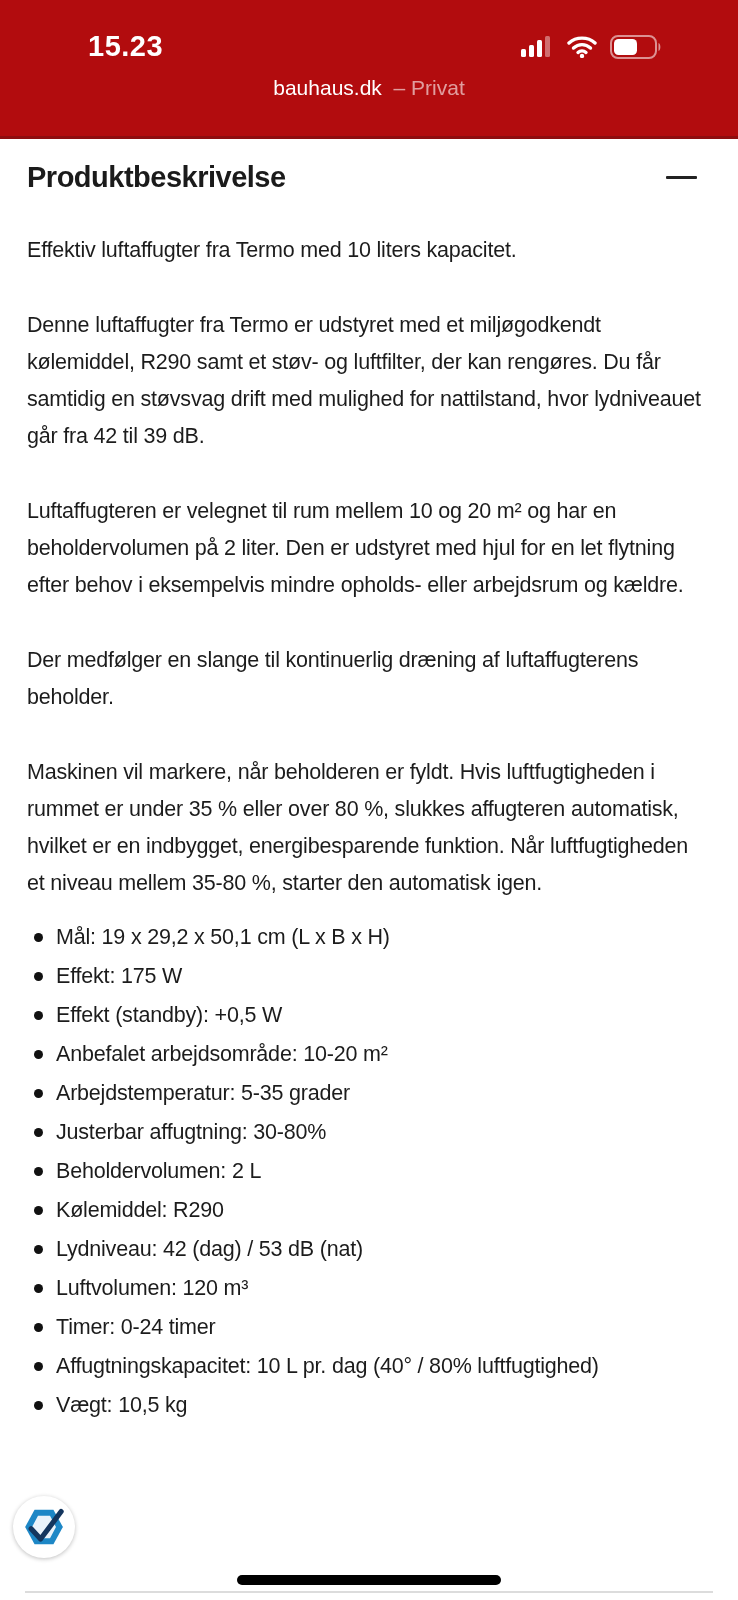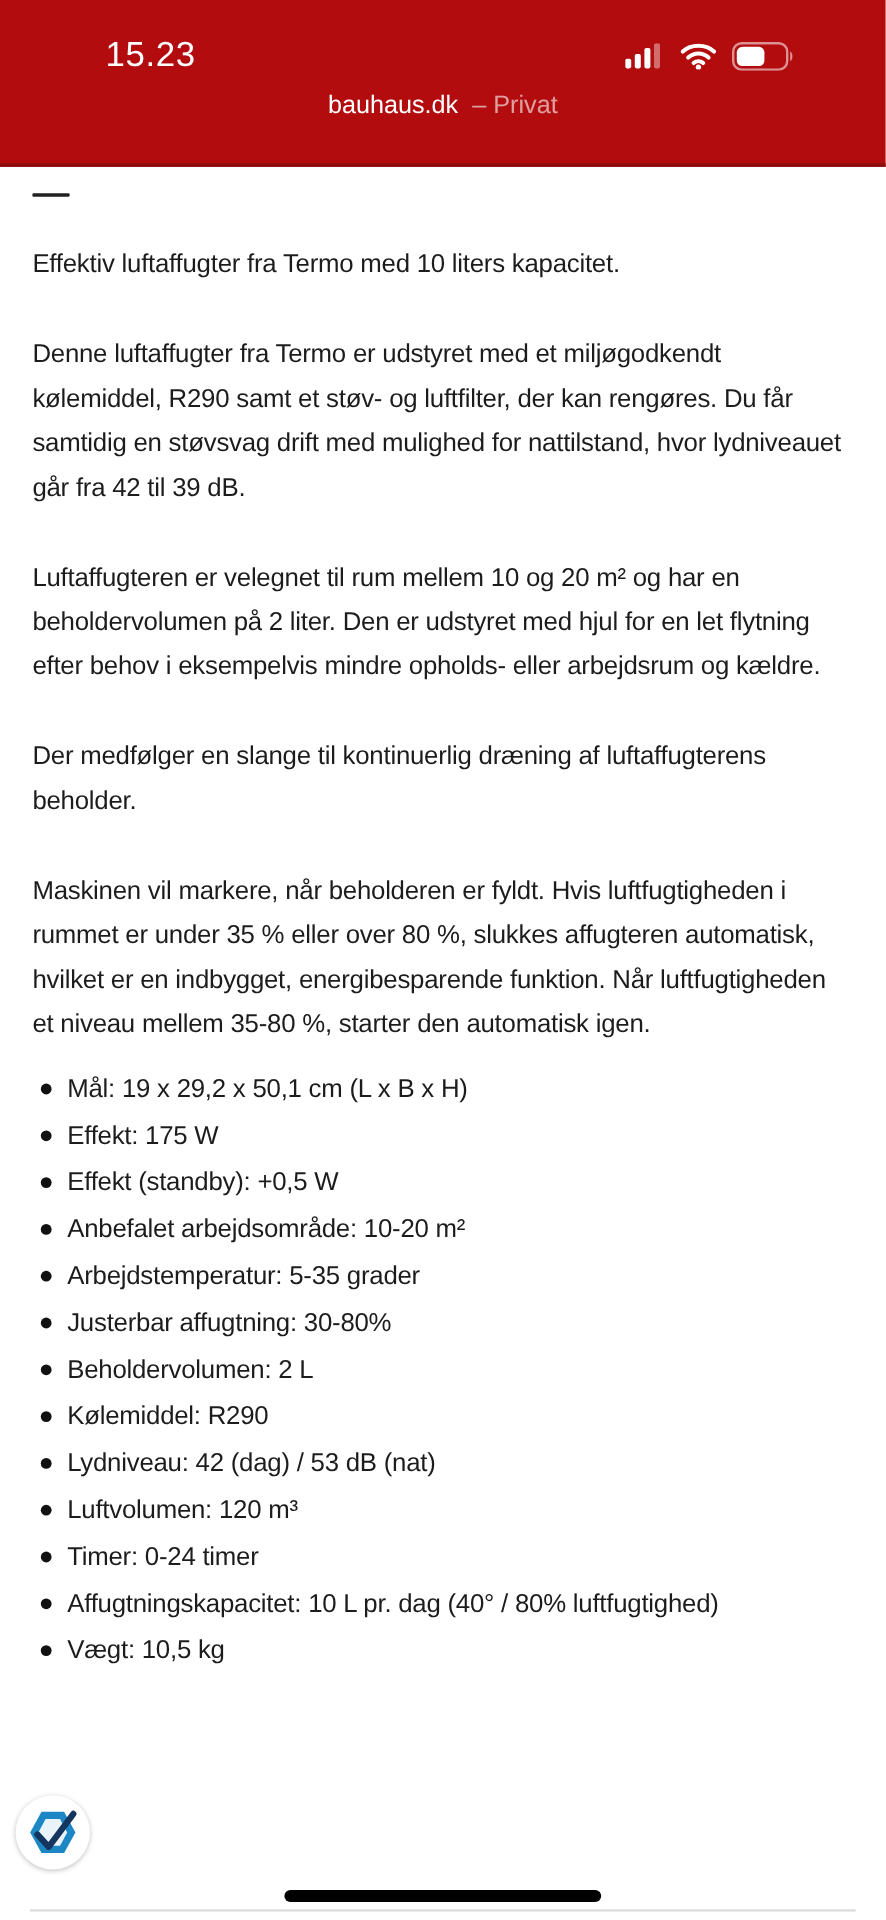--- a/index.html
+++ b/index.html
@@ -27,21 +27,21 @@
   }
   .status-row {
     display: flex;
     justify-content: space-between;
     align-items: center;
     padding: 32px 76px 0 88px;
   }
   .time {
     color: #ffffff;
     font-size: 29px;
-    font-weight: 400;
+    font-weight: 700;
     letter-spacing: 0.5px;
     line-height: 1;
   }
   .status-icons {
     display: flex;
     align-items: center;
     gap: 13px;
   }
   .url-row {
     margin-top: 16px;
@@ -183,20 +183,21 @@
   <div class="url-row">
     <span class="url-domain">bauhaus.dk</span>
     <span class="url-sep">&nbsp;</span><span class="url-sep">–</span>
     <span class="url-privacy">Privat</span>
   </div>
 </header>
 
 <main class="content">
 
   <div class="section-header">
+    <h1 class="section-title">Produktbeskrivelse</h1>
     <span class="minus-icon"></span>
   </div>
 
   <p>Effektiv luftaffugter fra Termo med 10 liters kapacitet.</p>
   <p>Denne luftaffugter fra Termo er udstyret med et miljøgodkendt kølemiddel, R290 samt et støv- og luftfilter, der kan rengøres. Du får samtidig en støvsvag drift med mulighed for nattilstand, hvor lydniveauet går fra 42 til 39 dB.</p>
   <p>Luftaffugteren er velegnet til rum mellem 10 og 20 m² og har en beholdervolumen på 2 liter. Den er udstyret med hjul for en let flytning efter behov i eksempelvis mindre opholds- eller arbejdsrum og kældre.</p>
   <p>Der medfølger en slange til kontinuerlig dræning af luftaffugterens beholder.</p>
   <p>Maskinen vil markere, når beholderen er fyldt. Hvis luftfugtigheden i rummet er under 35 % eller over 80 %, slukkes affugteren automatisk, hvilket er en indbygget, energibesparende funktion. Når luftfugtigheden et niveau mellem 35-80 %, starter den automatisk igen.</p>
 
 

